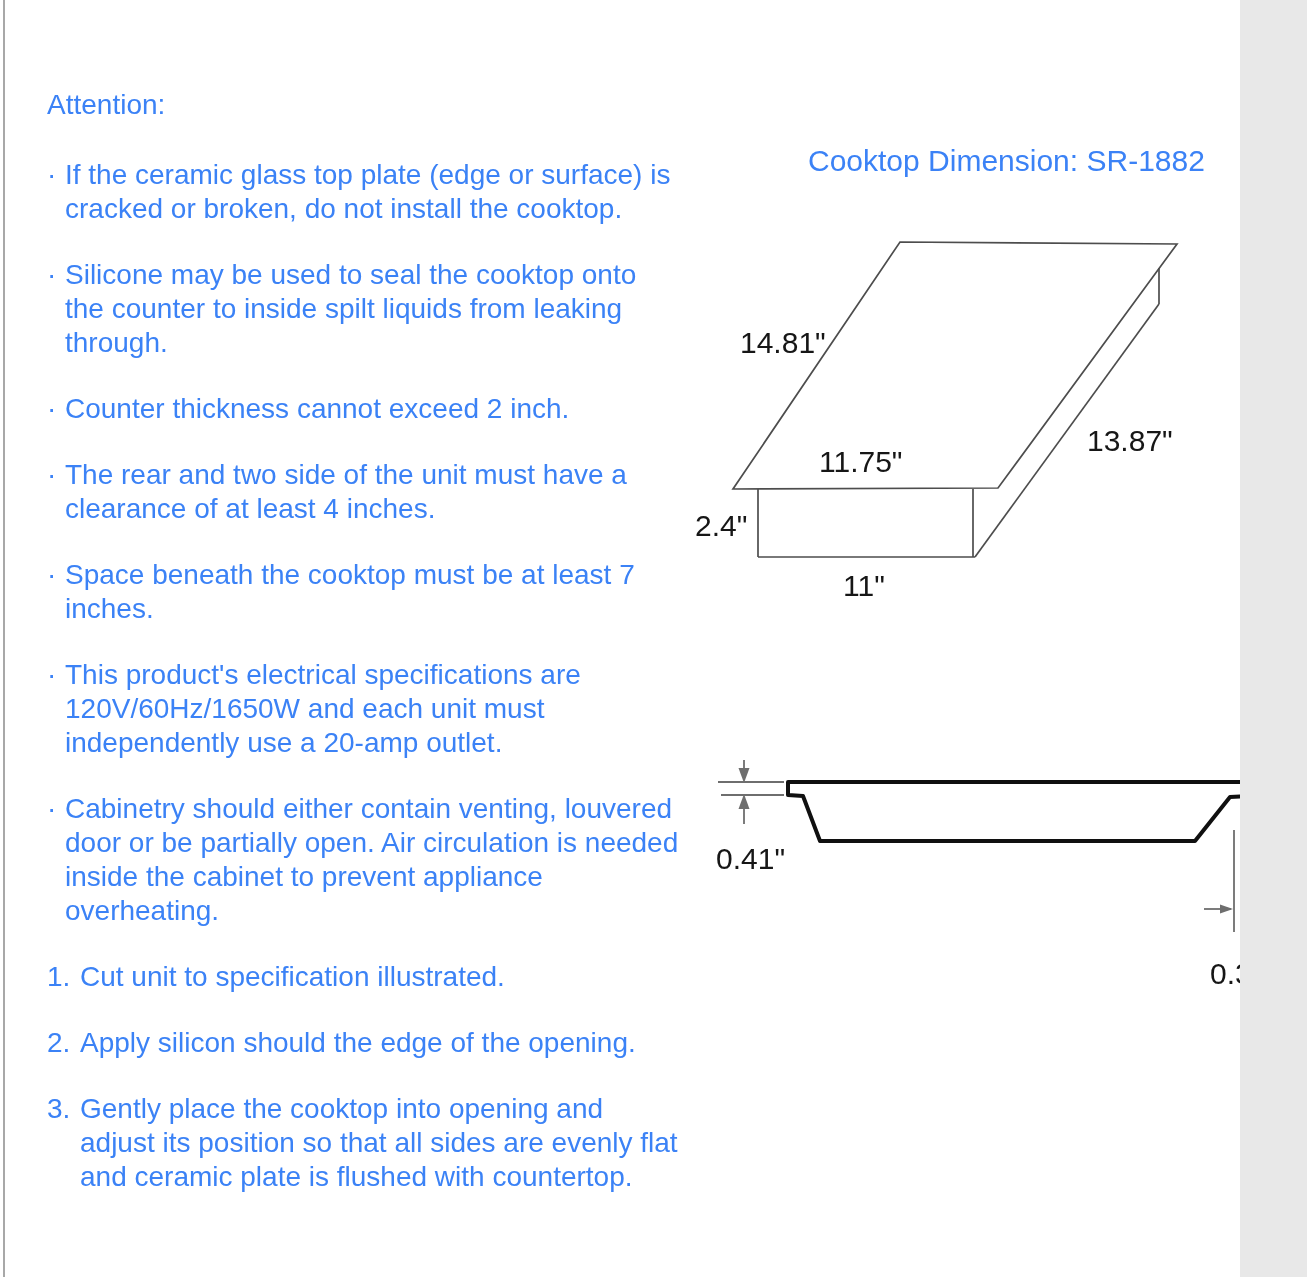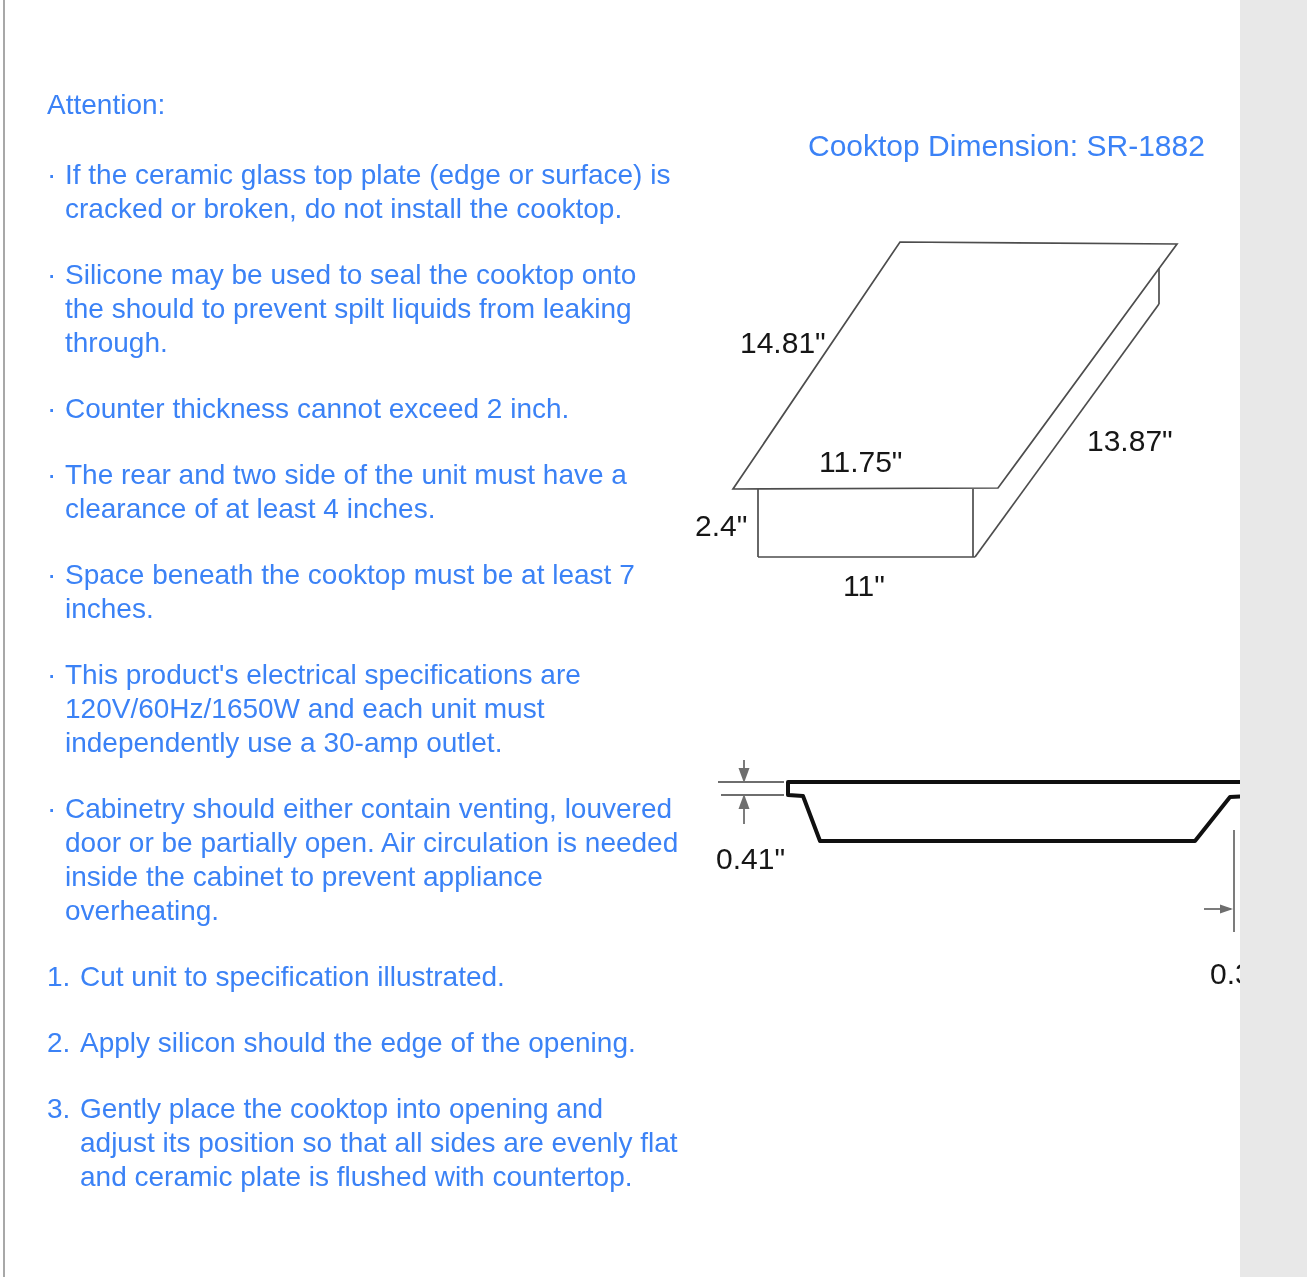--- a/index.html
+++ b/index.html
@@ -40,21 +40,21 @@
     padding-left: 33px;
     margin-bottom: 32px;
   }
   .step .marker {
     position: absolute;
     left: 0; top: 0;
   }
   .wrap { display: block; white-space: pre-line; }
   .diagram-title {
     position: absolute;
-    left: 808px; top: 129px;
+    left: 808px; top: 144px;
     font-size: 30px;
     line-height: 34px;
     white-space: nowrap;
   }
   svg.overlay {
     position: absolute;
     left: 0; top: 0;
     width: 1307px; height: 1277px;
     pointer-events: none;
   }
@@ -74,42 +74,42 @@
     <div class="heading">Attention:</div>
 
     <div class="bullet">
       <span class="marker">·</span>
       <span class="wrap">If the ceramic glass top plate (edge or surface) is
 cracked or broken, do not install the cooktop.</span>
     </div>
     <div class="bullet">
       <span class="marker">·</span>
       <span class="wrap">Silicone may be used to seal the cooktop onto
-the should to prevent spilt liquids from leaking
+the counter to inside spilt liquids from leaking
 through.</span>
     </div>
     <div class="bullet">
       <span class="marker">·</span>
       <span class="wrap">Counter thickness cannot exceed 2 inch.</span>
     </div>
     <div class="bullet">
       <span class="marker">·</span>
       <span class="wrap">The rear and two side of the unit must have a
 clearance of at least 4 inches.</span>
     </div>
     <div class="bullet">
       <span class="marker">·</span>
       <span class="wrap">Space beneath the cooktop must be at least 7
 inches.</span>
     </div>
     <div class="bullet">
       <span class="marker">·</span>
       <span class="wrap">This product's electrical specifications are
 120V/60Hz/1650W and each unit must
-independently use a 30-amp outlet.</span>
+independently use a 20-amp outlet.</span>
     </div>
     <div class="bullet">
       <span class="marker">·</span>
       <span class="wrap">Cabinetry should either contain venting, louvered
 door or be partially open. Air circulation is needed
 inside the cabinet to prevent appliance
 overheating.</span>
     </div>
 
     <div class="step">

